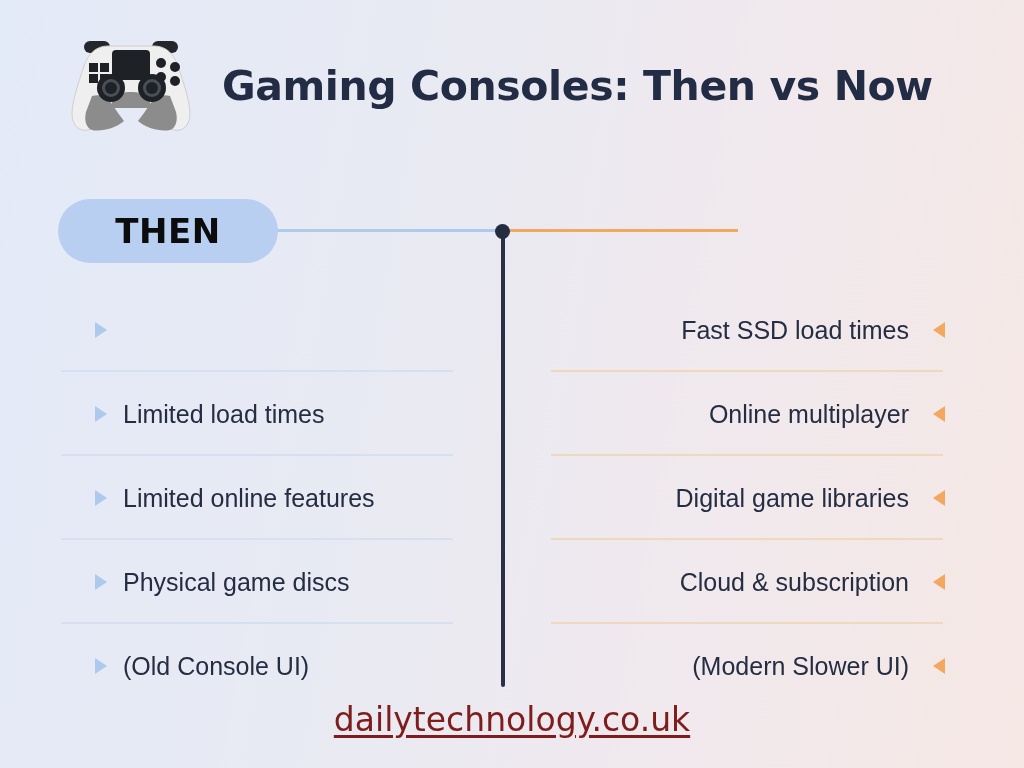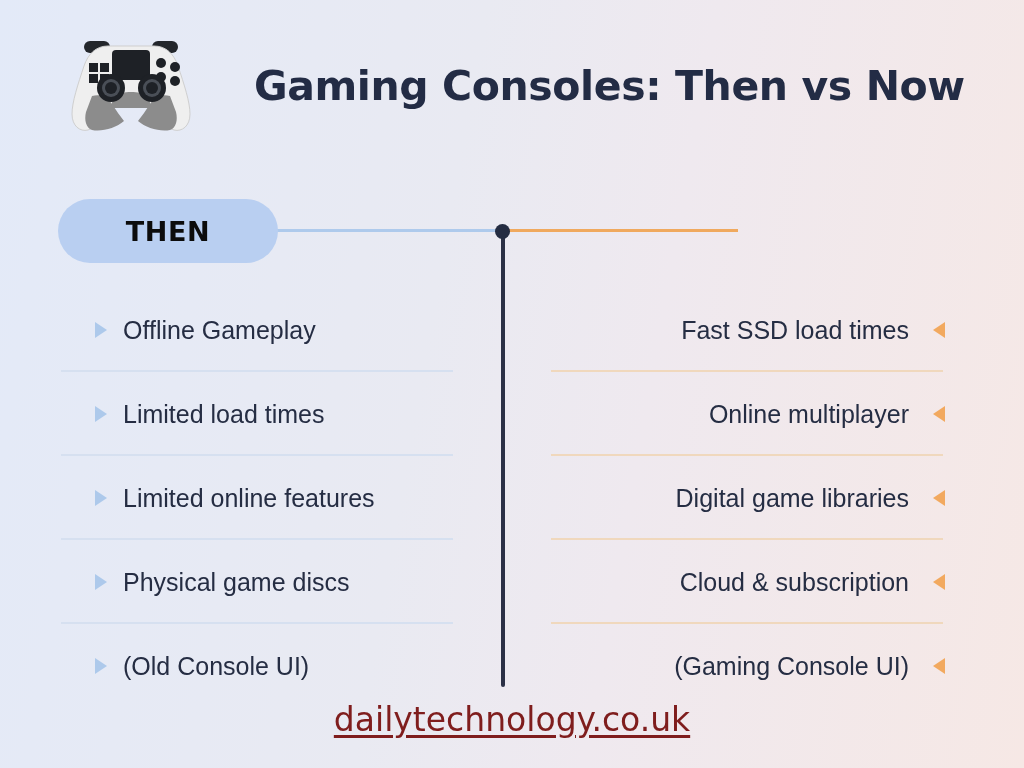--- a/index.html
+++ b/index.html
@@ -34,21 +34,20 @@
     height: 100px;
     display: block;
   }
   .page-title {
     font-family: "DejaVu Sans", sans-serif;
     font-size: 41px;
     font-weight: bold;
     color: #232c45;
     letter-spacing: -0.4px;
     white-space: nowrap;
-    margin-left: 32px;
   }
 
   
   .center-line {
     position: absolute;
     left: 501px;
     top: 231px;
     width: 4px;
     height: 456px;
     background: #2b3046;
@@ -82,21 +81,21 @@
 
   
   .badge {
     position: absolute;
     height: 64px;
     border-radius: 34px;
     display: flex;
     align-items: center;
     justify-content: center;
     font-family: "DejaVu Sans", sans-serif;
-    font-size: 27px;
+    font-size: 34px;
     font-weight: bold;
     color: #0c0c0c;
     letter-spacing: 0.6px;
   }
   .badge-then {
     left: 58px;
     top: 199px;
     width: 220px;
     background: #b9cff1;
   }
@@ -221,21 +220,20 @@
   <div class="connector-left"></div>
   <div class="connector-right"></div>
   <div class="center-line"></div>
   <div class="center-dot"></div>
 
   <div class="badge badge-then">THEN</div>
 
   <div class="col col-left">
     <div class="row">
       <span class="tri tri-right"></span>
-      <span class="row-text">Offline Gameplay</span>
     </div>
     <div class="row">
       <span class="tri tri-right"></span>
       <span class="row-text">Limited load times</span>
     </div>
     <div class="row">
       <span class="tri tri-right"></span>
       <span class="row-text">Limited online features</span>
     </div>
     <div class="row">
@@ -259,21 +257,21 @@
     </div>
     <div class="row">
       <span class="row-text">Digital game libraries</span>
       <span class="tri tri-left"></span>
     </div>
     <div class="row">
       <span class="row-text">Cloud &amp; subscription</span>
       <span class="tri tri-left"></span>
     </div>
     <div class="row">
-      <span class="row-text">(Gaming Console UI)</span>
+      <span class="row-text">(Modern Slower UI)</span>
       <span class="tri tri-left"></span>
     </div>
   </div>
 
   <div class="footer">
     <span class="footer-link">dailytechnology.co.uk</span>
   </div>
 
 </div>
 

